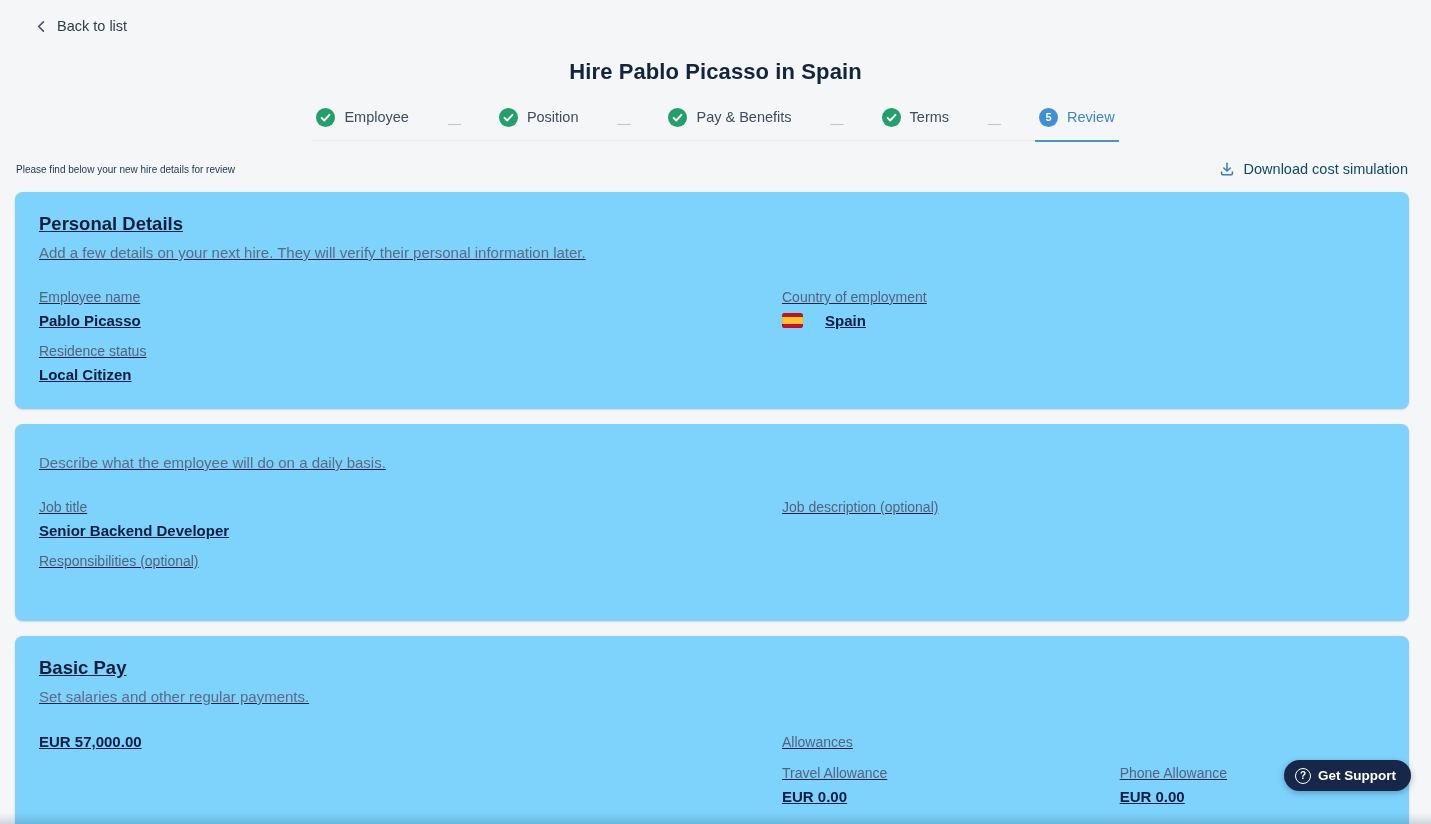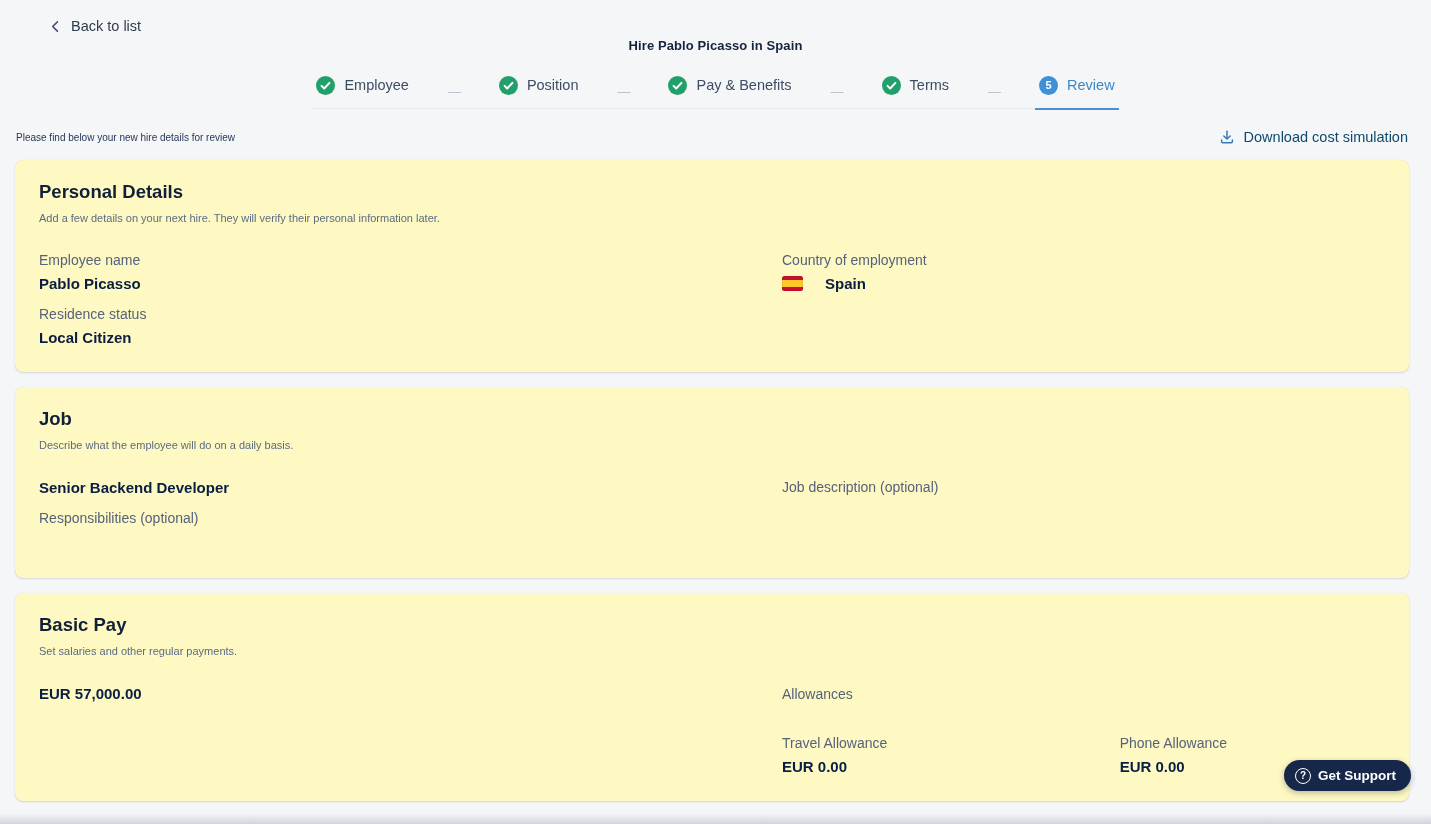--- a/index.html
+++ b/index.html
@@ -5,30 +5,30 @@
   * { margin:0; padding:0; box-sizing:border-box; }
   html,body { width:1431px; height:824px; }
   body {
     font-family: "Liberation Sans", "DejaVu Sans", sans-serif;
     background:#f5f6f8;
     color:#091e42;
     position:relative;
     overflow:hidden;
   }
   
-  .topbar { padding:18px 18px 0 18px;margin-left:30px; }
+  .topbar { padding:18px 18px 0 34px; }
   .back-btn {
     display:inline-flex; align-items:center; gap:8px;
     font-size:14.5px; color:#2f3b4c; cursor:pointer; background:none; border:none;
     font-family:inherit;
   }
   .back-btn svg { display:block; }
   .page-title {
-    text-align:center; font-size:13px; font-weight:700; color:#13243f;
-    letter-spacing:.1px;
+    text-align:center; font-size:22px; font-weight:700; color:#13243f;
+    margin-top:21px; letter-spacing:.1px;
   }
   .stepper-wrap { text-align:center; margin-top:23px; }
   .stepper {
     display:inline-flex; align-items:center; gap:35px;
     border-bottom:1px solid #e9ebef;
   }
   .step {
     display:inline-flex; align-items:center; gap:9px;
     padding:0 4px 13px 4px; cursor:pointer; position:relative;
   }
@@ -47,39 +47,40 @@
     margin:20px 23px 0 16px;
   }
   .review-note { font-size:10px; color:#253858; }
   .download-link {
     display:inline-flex; align-items:center; gap:9px;
     color:#0c4a6e; font-size:14.5px; font-weight:500; text-decoration:none; cursor:pointer;
   }
   .download-link svg { display:block; }
   
   .card {
-    background:#fef9c3; border-radius:8px;
+    background:#7dd3fc; border-radius:8px;
     box-shadow:0 1px 2px rgba(9,30,66,.14), 0 0 1px rgba(9,30,66,.10);
     margin:15px 22px 0 15px;
     padding:21px 24px 26px 24px;
+    text-decoration:underline;
   }
   .card-title { font-size:18.5px; font-weight:700; color:#111f38; }
-  .card-sub { font-size:11px; color:#5b6b84; margin-top:9px; }
+  .card-sub { font-size:15px; color:#5b6b84; margin-top:9px; }
   .fields { display:grid; grid-template-columns:55.2% 44.8%; margin-top:28px; row-gap:14px; }
   .field { display:flex; flex-direction:column; gap:7px; }
   .field-label { font-size:14px; color:#55627b; }
   .field-value { font-size:15px; font-weight:600; color:#091e42; }
   .value-with-flag { display:inline-flex; align-items:center; gap:22px; }
   .flag-es {
     width:21px; height:15px; border-radius:2.5px; display:inline-block;
     background:linear-gradient(to bottom, #c8102e 0 26%, #ffc72c 26% 74%, #c8102e 74% 100%);
     box-shadow:inset 0 0 0 .5px rgba(0,0,0,.12);
   }
   .allow-grid {
-    display:grid; grid-template-columns:56% 44%; row-gap:18px; margin-top:32px;
+    display:grid; grid-template-columns:56% 44%; row-gap:18px; margin-top:14px;
   }
   .job-bottom-pad { height:26px; }
   
   .support-btn {
     position:absolute; right:20px; bottom:33px;
     background:#17274a; color:#fff; border:none; cursor:pointer;
     border-radius:16px; height:31px; padding:0 15px 0 11px;
     display:inline-flex; align-items:center; gap:7px;
     font-size:13.5px; font-weight:700; font-family:inherit;
     box-shadow:0 2px 6px rgba(9,30,66,.3);
@@ -197,24 +198,24 @@
       </span>
     </div>
     <div class="field">
       <span class="field-label">Residence status</span>
       <span class="field-value">Local Citizen</span>
     </div>
   </div>
 </section>
 
 <section class="card">
-  <h2 class="card-title">Job</h2>
   <p class="card-sub">Describe what the employee will do on a daily basis.</p>
   <div class="fields">
     <div class="field">
+      <span class="field-label">Job title</span>
       <span class="field-value">Senior Backend Developer</span>
     </div>
     <div class="field">
       <span class="field-label">Job description (optional)</span>
     </div>
     <div class="field">
       <span class="field-label">Responsibilities (optional)</span>
     </div>
   </div>
   <div class="job-bottom-pad"></div>

